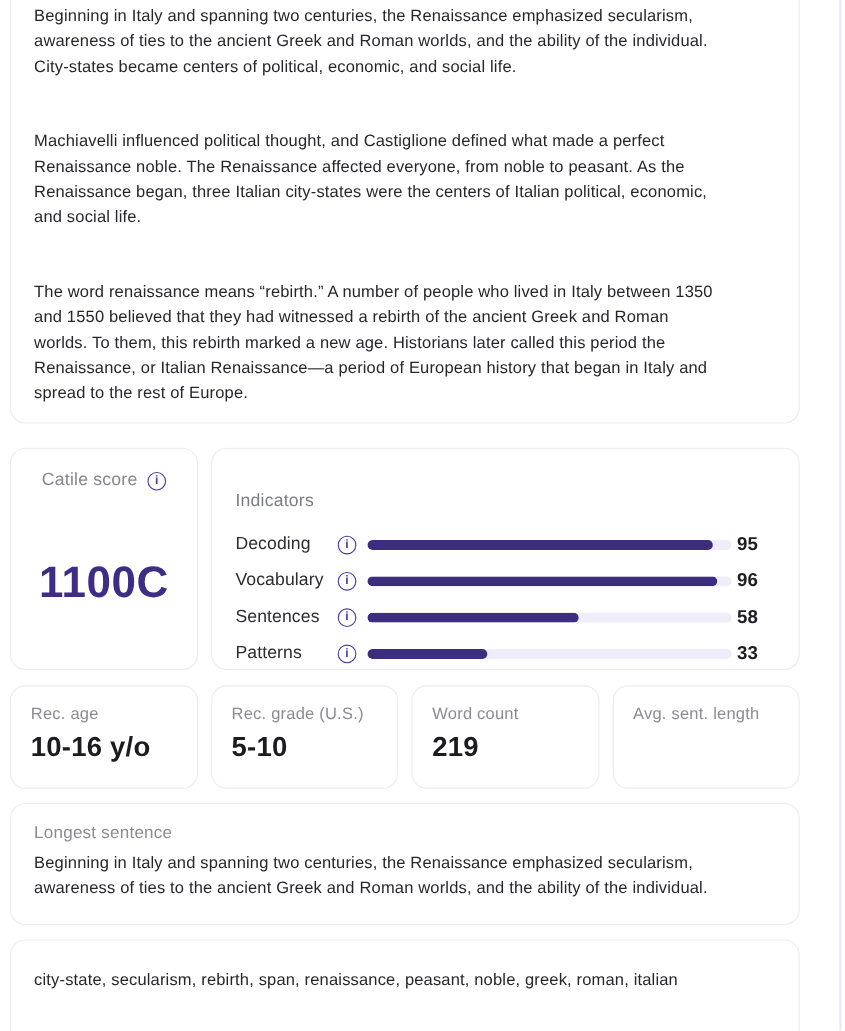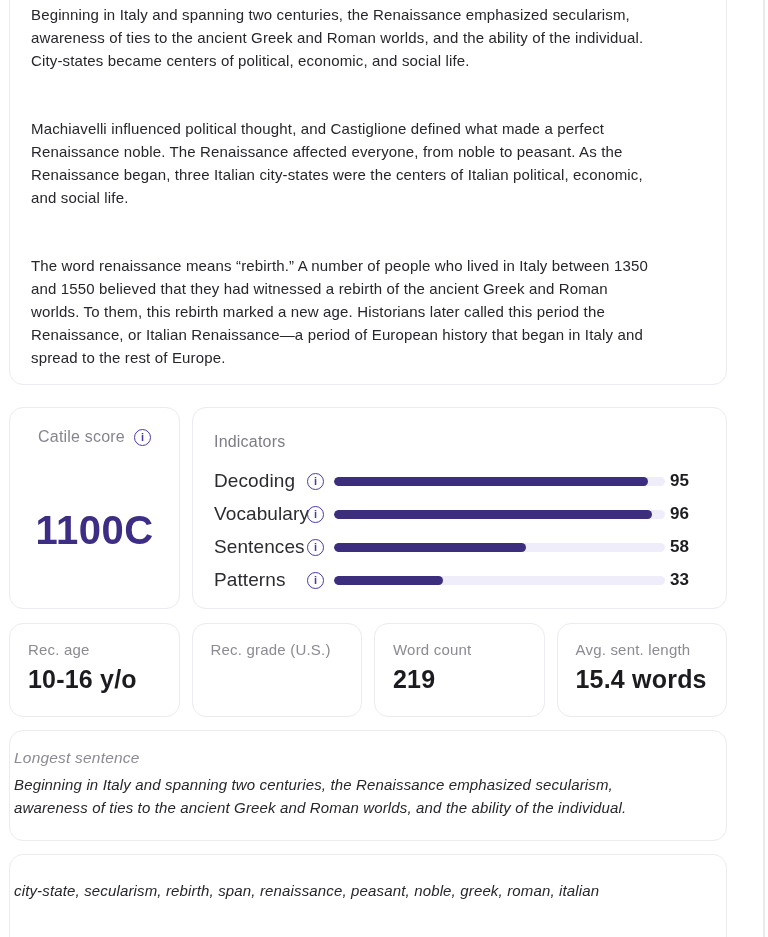--- a/index.html
+++ b/index.html
@@ -48,35 +48,35 @@
   }
   .catile-label-row { display: flex; align-items: center; gap: 9px; }
   .catile-label { font-size: 16px; color: #85858f; letter-spacing: .2px; }
   .catile-value {
     margin: auto 0;
     padding-bottom: 10px;
     font-size: 40px; font-weight: bold;
     color: #3e2d85; letter-spacing: .5px;
   }
 
-  .indicators-card { flex: 1; padding: 22px 16px 17px 21px; }
+  .indicators-card { flex: 1; padding: 36px 16px 17px 21px; }
   .ind-row {
     display: grid;
     grid-template-columns: 88px 22px 1fr 40px;
     column-gap: 5px;
     align-items: center;
     height: 26px;
     margin-bottom: 7px;
   }
   .ind-row:last-child { margin-bottom: 4px; }
   .ind-header { margin-bottom: 14px; height: 24px; }
   .ind-title { font-size: 16px; color: #7c7c86; letter-spacing: .2px; grid-column: 1 / span 2; }
   .ind-scale { grid-column: 3; display: flex; align-items: center; }
   .ind-scale span { flex: 1; text-align: center; font-size: 13.5px; color: #b0b0b9; letter-spacing: .3px; }
-  .ind-label { font-size: 19px; color: #2b2b31; letter-spacing: .1px; }
+  .ind-label { font-size: 16px; color: #2b2b31; letter-spacing: .1px; }
   .ind-value { font-size: 17px; font-weight: 600; color: #1d1d22; }
   .bar-track {
     height: 9px; background: #efedf9; border-radius: 5px;
     position: relative; overflow: hidden;
   }
   .bar-fill {
     position: absolute; left: 0; top: 0; height: 100%;
     background: #3c2d7d; border-radius: 5px;
   }
 
@@ -93,21 +93,21 @@
   
   .stats-row {
     display: grid; grid-template-columns: repeat(4, 1fr); gap: 12px;
     margin-top: 14px;
   }
   .stat-card { height: 94px; padding: 17px 18px; }
   .stat-label { font-size: 15px; color: #8b8b94; letter-spacing: .2px; }
   .stat-value { margin-top: 7px; font-size: 25px; font-weight: bold; color: #1c1c20; letter-spacing: .2px; }
 
   
-  .text-card { margin-top: 13px; padding: 18px 21px 21px 4px; font-style: italic; }
+  .text-card { margin-top: 13px; padding: 18px 21px 21px 21px; }
   .text-card-label { font-size: 15.5px; color: #8b8b94; letter-spacing: .2px; }
   .text-card-body {
     margin-top: 6px;
     font-size: 15px; line-height: 23px; letter-spacing: .15px;
     white-space: pre-line; color: #26262c;
   }
   .difficult-card { min-height: 100px; }
 
   .scroll-strip {
     position: absolute; right: 3px; top: 0;
@@ -188,28 +188,28 @@
     </section>
   </div>
 
   <div class="stats-row">
     <section class="card stat-card">
       <div class="stat-label">Rec. age</div>
       <div class="stat-value">10-16 y/o</div>
     </section>
     <section class="card stat-card">
       <div class="stat-label">Rec. grade (U.S.)</div>
+      <div class="stat-value">5-10</div>
     </section>
     <section class="card stat-card">
       <div class="stat-label">Word count</div>
       <div class="stat-value">219</div>
     </section>
     <section class="card stat-card">
       <div class="stat-label">Avg. sent. length</div>
-      <div class="stat-value">15.4 words</div>
     </section>
   </div>
 
   <section class="card text-card">
     <div class="text-card-label">Longest sentence</div>
     <div class="text-card-body">Beginning in Italy and spanning two centuries, the Renaissance emphasized secularism,
 awareness of ties to the ancient Greek and Roman worlds, and the ability of the individual.</div>
   </section>
 
   <section class="card text-card difficult-card">

